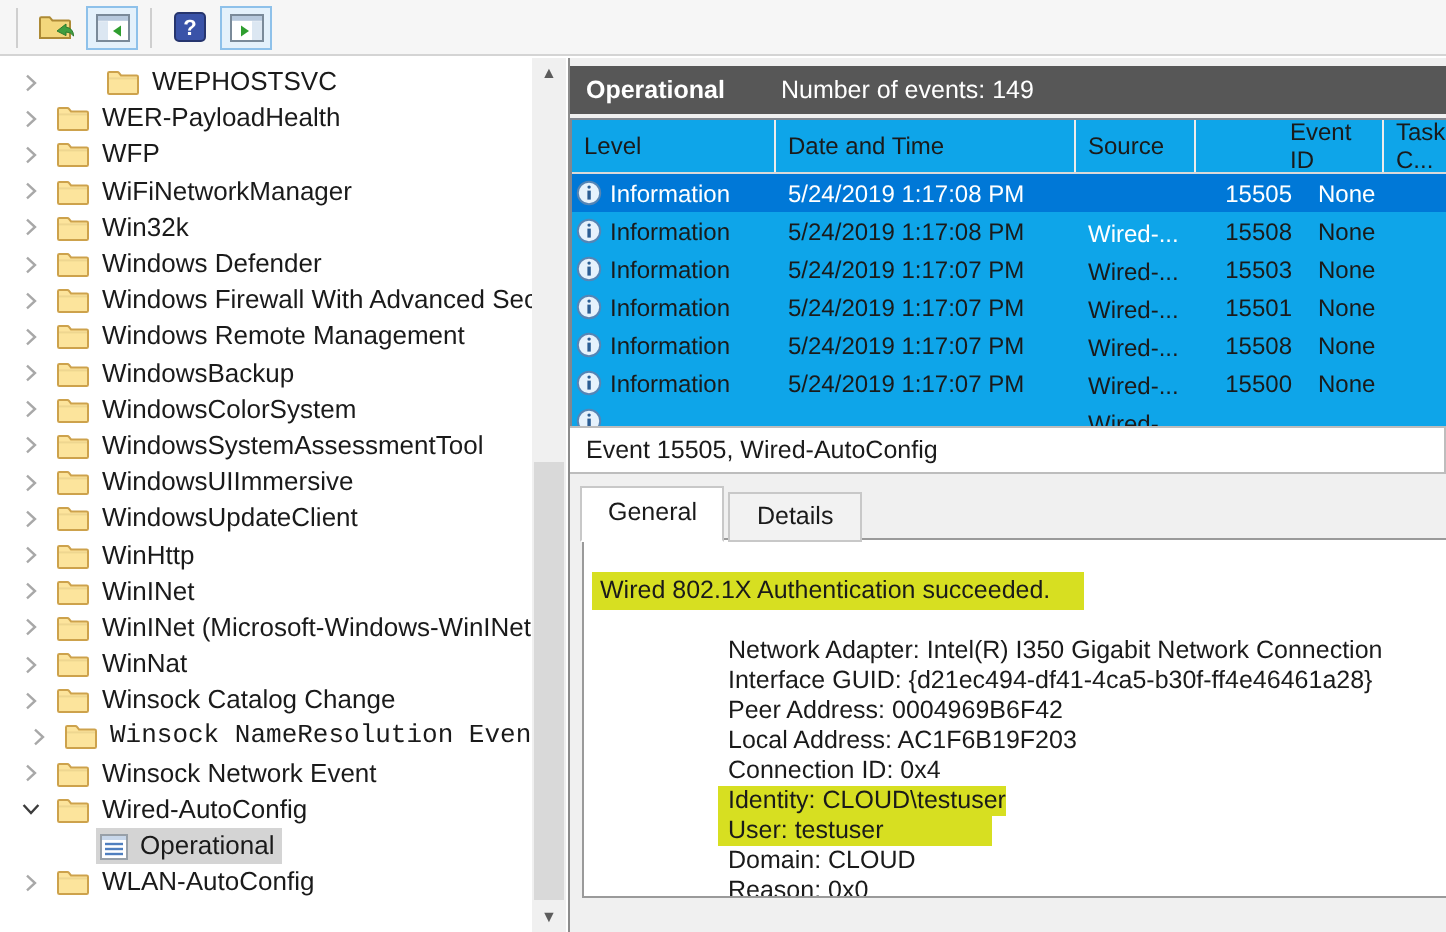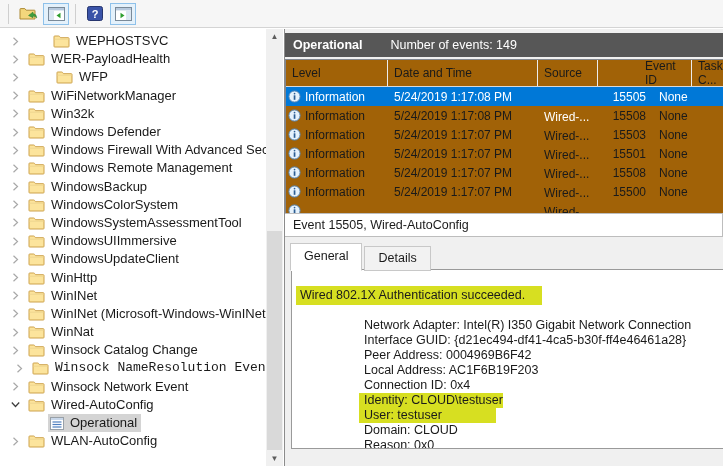--- a/index.html
+++ b/index.html
@@ -30,21 +30,21 @@
   .sb-arrow.up{top:0;} .sb-arrow.down{bottom:0;}
   .sb-thumb{position:absolute;left:1px;width:15px;top:202px;bottom:16px;background:#d9d9d9;}
 
   
   .right-area{position:absolute;left:284px;top:29px;right:0;bottom:0;background:#f0f0f0;border-left:1px solid #8c8c8c;box-sizing:border-box;}
 
   
   .events-header{position:absolute;top:4px;left:0;right:0;height:24px;background:#575757;color:#fff;
                  display:flex;align-items:center;padding:0 8px;font-size:12.5px;box-sizing:border-box;}
   .events-title{font-weight:bold;margin-right:28px;}
-  .events-table{position:absolute;top:30px;left:0;right:0;height:168px;background:#a16207;
+  .events-table{position:absolute;top:30px;left:0;right:0;height:168px;background:#0ea5e9;
                 border:1px solid #828790;border-right:none;overflow:hidden;box-sizing:border-box;}
   .thead{display:flex;height:26px;border-bottom:1px solid #d9d9d9;font-size:12px;align-items:stretch;}
   .th{display:flex;align-items:center;padding-left:6px;border-right:1px solid #ececec;box-sizing:border-box;}
   .trow{display:flex;height:19px;align-items:center;font-size:12px;}
   .trow.selected{background:#0078d7;color:#fff;}
   .c-level{width:102px;min-width:102px;display:flex;align-items:center;box-sizing:border-box;padding-left:2px;}
   .c-level .lvl-txt{margin-left:4px;}
   .c-date{width:150px;min-width:150px;padding-left:6px;box-sizing:border-box;}
   .c-source{width:60px;min-width:60px;padding-left:6px;box-sizing:border-box;margin-top:40px;}
   .c-id{width:53px;min-width:53px;text-align:right;padding-right:5px;box-sizing:border-box;}
@@ -144,21 +144,21 @@
         <span class="node-content">
           <span class="node-icon">
             <svg width="17" height="14" viewBox="0 0 17 14">
               <path d="M1 12.4 V2.6 Q1 2 1.7 2 H5.7 Q6.2 2 6.5 2.4 L7.5 3.7 H15.3 Q16 3.7 16 4.4 V12.4 Q16 13 15.3 13 H1.7 Q1 13 1 12.4 Z" fill="#fce49c" stroke="#cda24c" stroke-width="1"></path>
               <path d="M1.5 5.2 H15.5" stroke="#eed690" stroke-width="1"></path>
             </svg>
           </span>
           <span class="tree-label">WER-PayloadHealth</span>
         </span>
       </div>
-      <div class="tree-row" style="padding-left: 8px; gap: 28px;">
+      <div class="tree-row" style="padding-left: 8px;">
         <span class="chev">
           <svg width="9" height="9" viewBox="0 0 9 9">
             <path d="M2.5 0.8 L6.5 4.5 L2.5 8.2" fill="none" stroke="#a8a8a8" stroke-width="1.2"></path>
           </svg>
         </span>
         <span class="node-content">
           <span class="node-icon">
             <svg width="17" height="14" viewBox="0 0 17 14">
               <path d="M1 12.4 V2.6 Q1 2 1.7 2 H5.7 Q6.2 2 6.5 2.4 L7.5 3.7 H15.3 Q16 3.7 16 4.4 V12.4 Q16 13 15.3 13 H1.7 Q1 13 1 12.4 Z" fill="#fce49c" stroke="#cda24c" stroke-width="1"></path>
               <path d="M1.5 5.2 H15.5" stroke="#eed690" stroke-width="1"></path>

